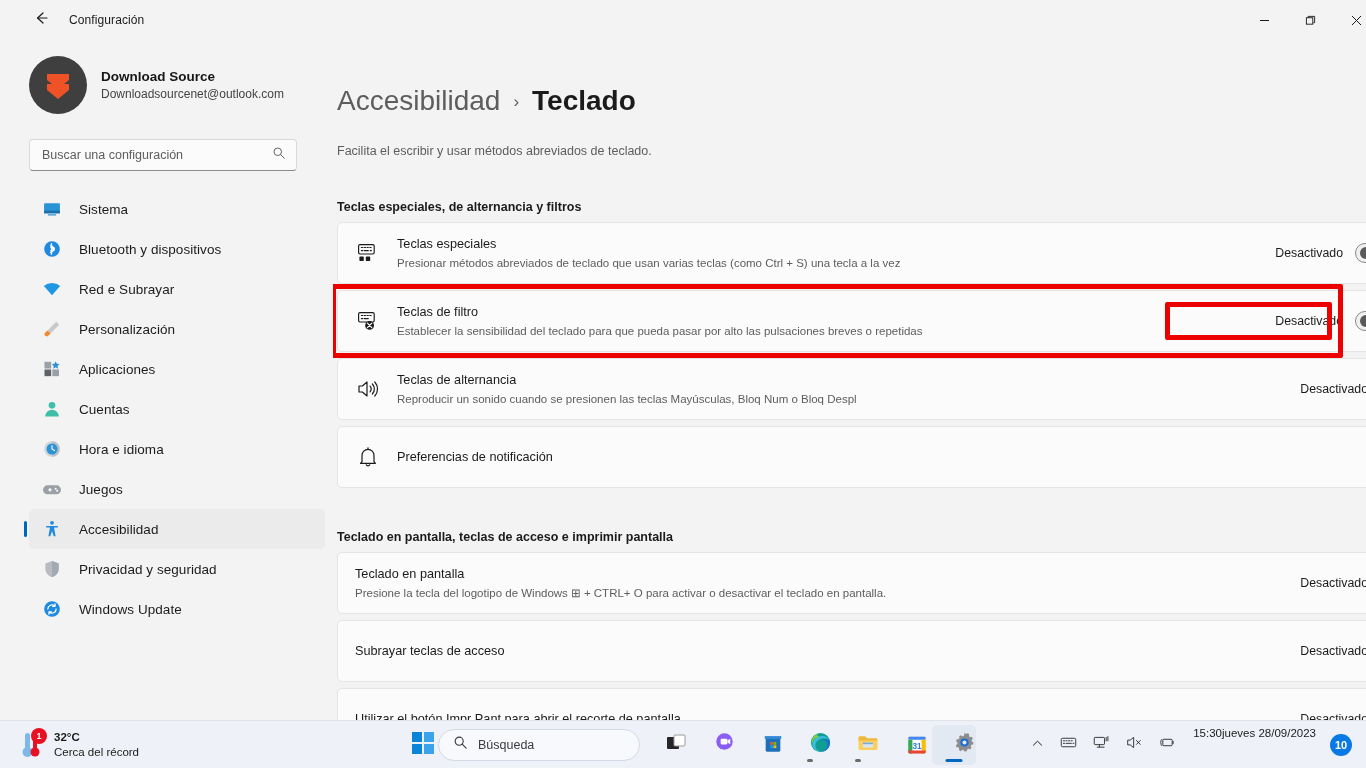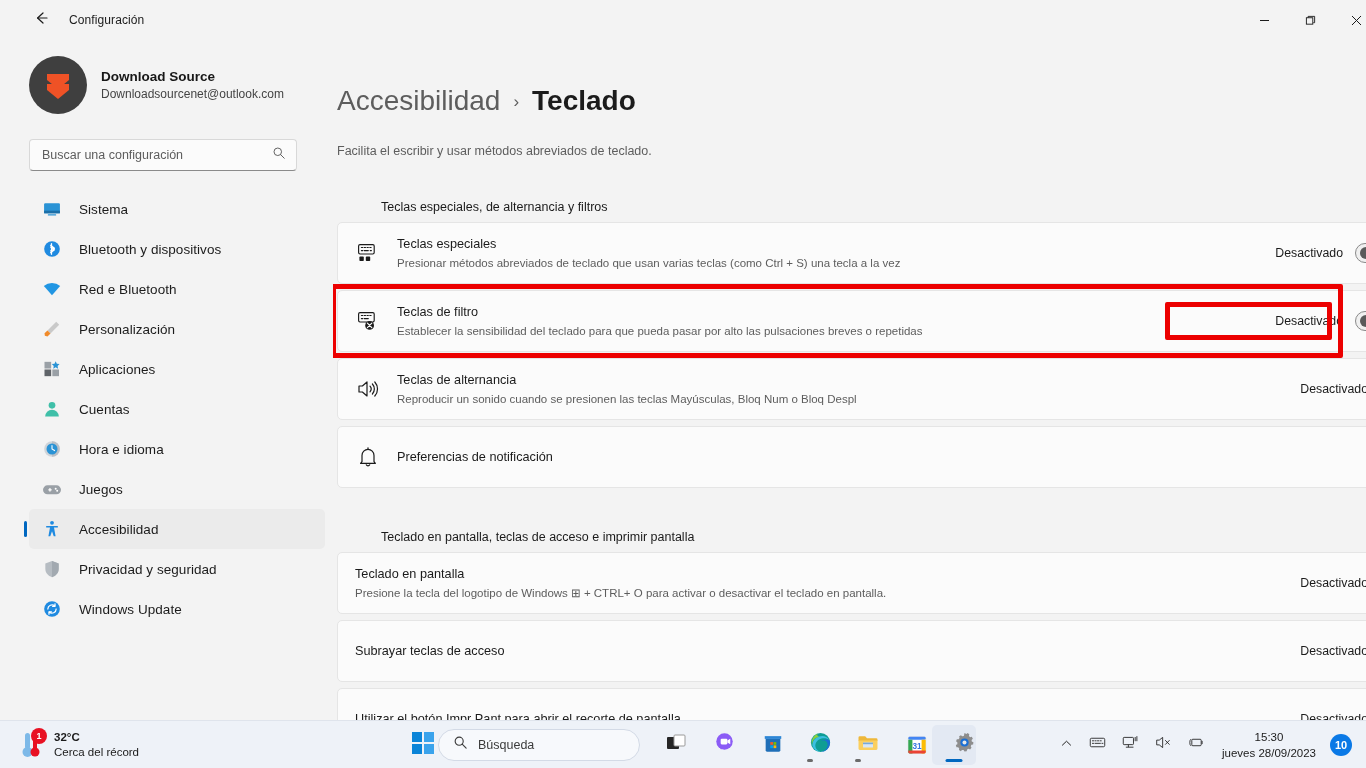--- a/index.html
+++ b/index.html
@@ -118,21 +118,21 @@
     font-size: 28px; line-height: 34px;
   }
   .bc-parent { color: #5d5d5d; font-weight: normal; }
   .bc-sep { color: #5d5d5d; font-size: 17px; margin: 0 13px; position: relative; top: -3px; }
   .bc-current { color: #1b1b1b; font-weight: bold; }
   .page-desc {
     margin-top: 22px; font-size: 12.5px; color: #5d5d5d;
   }
   .section-title {
     margin-top: 42px; margin-bottom: 8px;
-    font-size: 12.5px; font-weight: normal; color: #1b1b1b; margin-left: 44px;
+    font-size: 12.5px; font-weight: bold; color: #1b1b1b;
   }
 
   .card {
     background: #fbfbfb;
     border: 1px solid #e5e5e5;
     border-radius: 5px;
     height: 62px;
     display: flex; align-items: center;
     padding: 0 16px 0 17px;
     margin-bottom: 6px;
@@ -243,23 +243,23 @@
   .tray {
     margin-left: auto; display: flex; align-items: center;
     height: 48px; padding-right: 10px; gap: 2px;
   }
   .tray-btn {
     height: 40px; padding: 0 7px; border-radius: 5px;
     display: flex; align-items: center; justify-content: center;
     color: #1b1b1b;
   }
   .clock {
-    text-align: center; line-height: 16px;
+    text-align: left; line-height: 16px;
     padding: 0 10px 0 8px; height: 40px;
-    display: flex; flex-direction: column; justify-content: center;
+    display: flex; flex-direction: row; justify-content: center;
     border-radius: 5px;
   }
   .clock-time { font-size: 11.5px; color: #1b1b1b; }
   .clock-date { font-size: 11.5px; color: #1b1b1b; }
   .badge-blue {
     width: 22px; height: 22px; border-radius: 50%;
     background: #0a79e6; color: #fff;
     font-size: 11px; font-weight: bold;
     display: flex; align-items: center; justify-content: center;
     margin-left: 2px; margin-right: 4px;
@@ -349,21 +349,21 @@
                 </svg>
               </span>
               <span class="nav-label">Bluetooth y dispositivos</span>
             </div>
             <div class="nav-item">
               <span class="nav-ico">
                 <svg width="20" height="20" viewBox="0 0 24 24">
                   <path d="M2.2 8.5 A15 15 0 0 1 21.8 8.5 L12 19.6 Z" fill="#2196e3"></path>
                 </svg>
               </span>
-              <span class="nav-label">Red e Bluetooth</span>
+              <span class="nav-label">Red e Subrayar</span>
             </div>
             <div class="nav-item">
               <span class="nav-ico">
                 <svg width="20" height="20" viewBox="0 0 24 24">
                   <path d="M17 3.4 L20.6 7 L10.2 17.4 L6.6 13.8 Z" fill="#c9c9c9"></path>
                   <path d="M6.6 13.8 L10.2 17.4 L6.6 21 L3.4 20.2 L3 17 Z" fill="#f08a2a"></path>
                 </svg>
               </span>
               <span class="nav-label">Personalización</span>
             </div>

